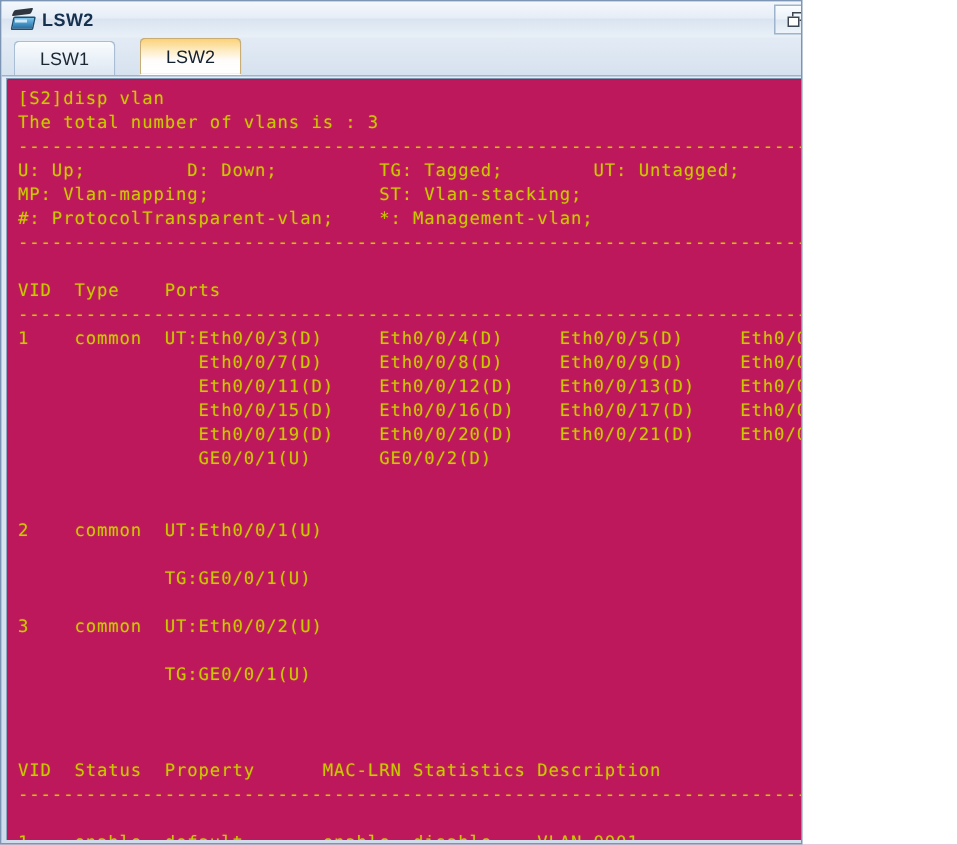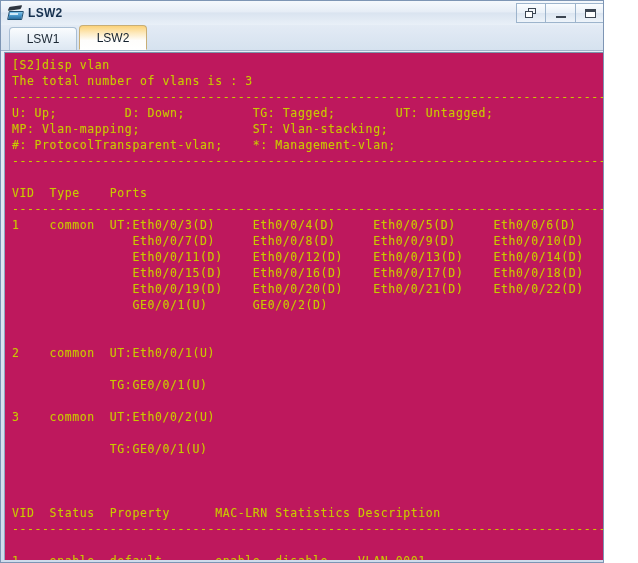--- a/index.html
+++ b/index.html
@@ -10,21 +10,21 @@
   body {
     width: 638px;
     height: 563px;
     font-family: "Liberation Sans", sans-serif;
     overflow: hidden;
   }
 
   
   .window {
     position: relative;
-    width: 604px;
+    width: 535px;
     height: 563px;
     box-sizing: border-box;
     background: linear-gradient(to bottom, #e8eef6 0%, #dbe5f1 55%, #cfdcec 100%);
     border: 1px solid #7d95b4;
     overflow: hidden;
   }
 
   
   .titlebar {
     position: absolute;
@@ -141,21 +141,21 @@
     display: flex;
     align-items: flex-end;
     padding-left: 8px;
     box-sizing: border-box;
     border-bottom: 1px solid #9fb4cc;
   }
   .tab {
     height: 23px;
     min-width: 68px;
     box-sizing: border-box;
-    margin-right: 2px;
+    margin-right: 16px;
     border: 1px solid #a9bed4;
     border-bottom: none;
     border-radius: 4px 4px 0 0;
     display: flex;
     align-items: center;
     justify-content: center;
     font-size: 12px;
     color: #1b2733;
     padding: 0 12px;
     background: linear-gradient(to bottom, #fafcfe 0%, #eaf1f8 50%, #dde7f2 100%);

